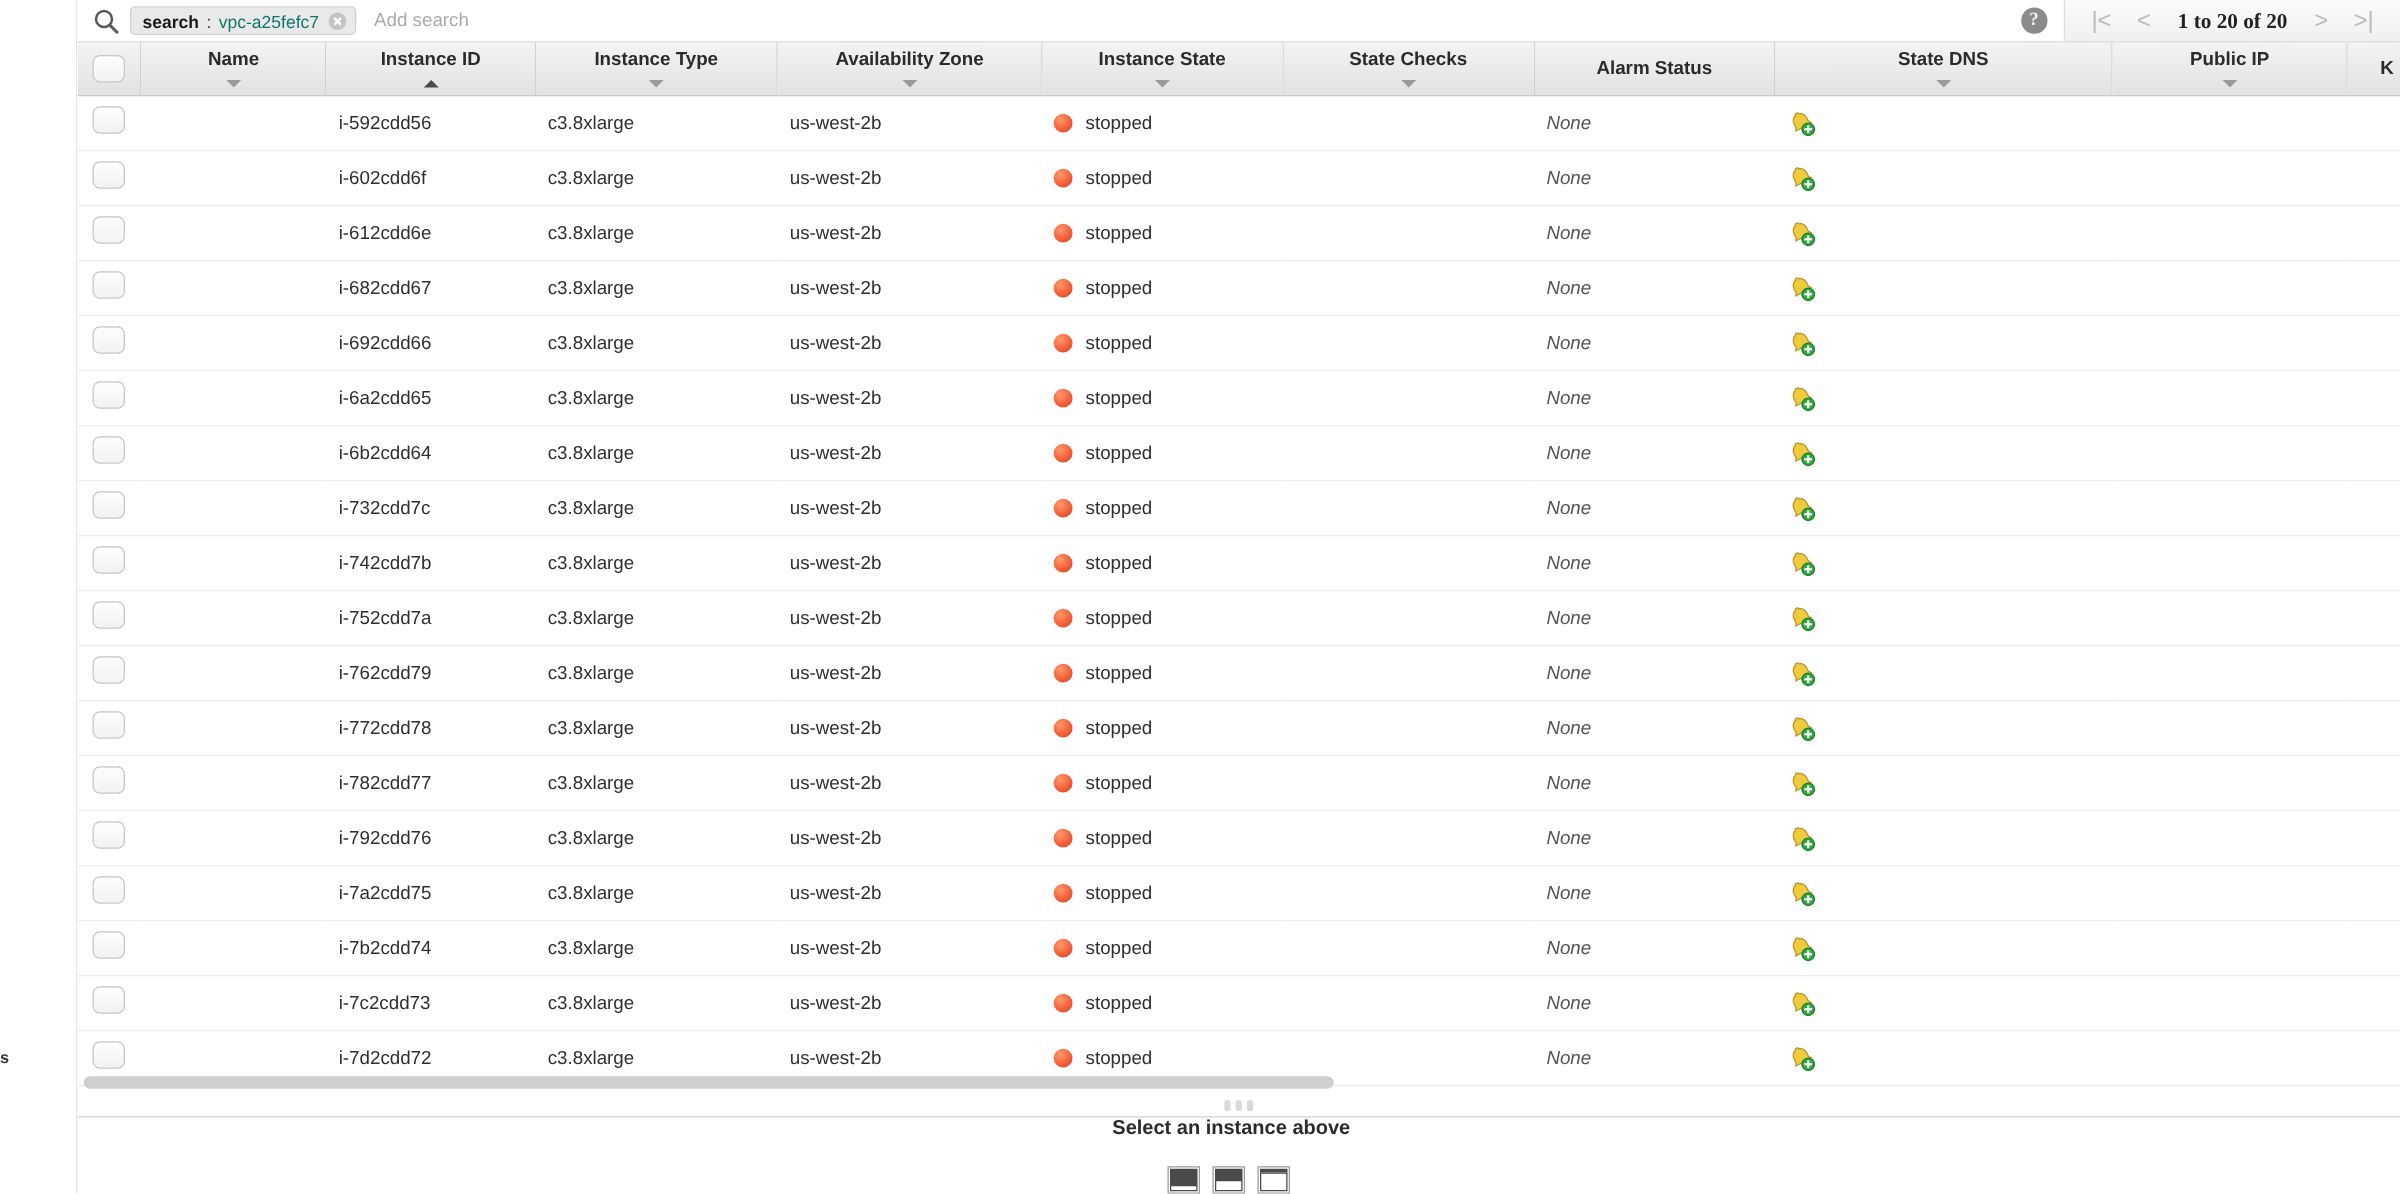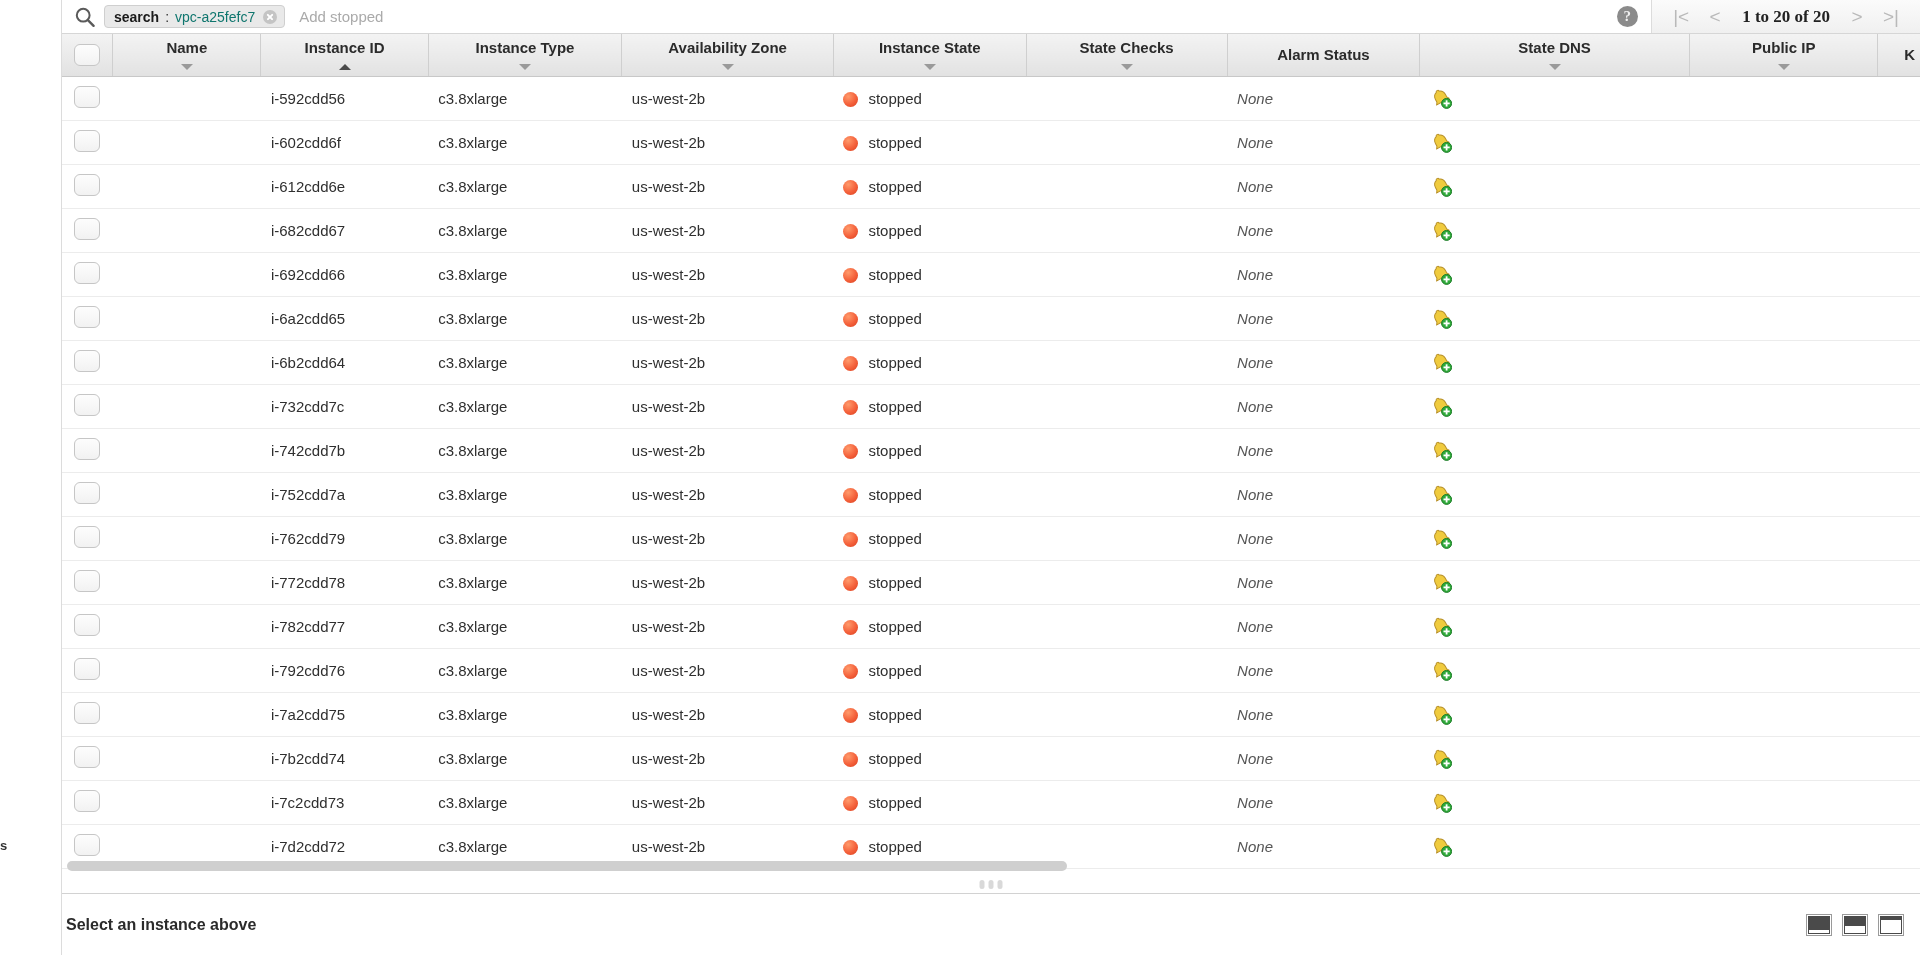--- a/index.html
+++ b/index.html
@@ -135,21 +135,21 @@
     display:inline-block;
   }
 
   table.grid td {
     height: 44px; font-size: 15px; color: #2f2f2f;
     padding: 0 10px; border-bottom: 1px solid #ececec;
     white-space: nowrap; vertical-align: middle;
     background:#fff;
   }
   td.cbcol { text-align:center; padding:0; }
-  .state-cell { display:flex; align-items:flex-end; gap: 10px; }
+  .state-cell { display:flex; align-items:center; gap: 10px; }
   .dot {
     width: 15px; height: 15px; border-radius:50%;
     background: radial-gradient(circle at 35% 30%, #ff9a6b 0%, #f4603a 55%, #d8401f 100%);
     flex:0 0 auto;
   }
   .alarm-none { font-style: italic; color: #555; }
   .bell-cell { padding-left: 14px; }
   .bell { width: 22px; height: 22px; display:block; }
 
   
@@ -165,20 +165,21 @@
     bottom: 4px; display:flex; gap:4px;
   }
   .grip i { width:5px; height:9px; border-radius:3px; background:#d9d9d9; display:block;}
 
   
   .bottom-panel {
     position:absolute; left:0; bottom:0; width: 1858px; height: 62px;
     background: #fff; border-top: 1px solid #d2d2d2;
     display:flex; align-items:center; justify-content: space-between;
     padding: 0 16px 0 0;
+    flex-direction: column;
   }
   .bp-title {
     font-size: 16px; font-weight: 700; color: #2b2b2b; padding-left: 4px;
   }
   .layout-icons { display:flex; gap: 10px; align-items:center; }
   .li {
     width: 26px; height: 22px; border: 1px solid #9a9a9a; background:#fff;
     position:relative; display:block;
   }
   .li .top { position:absolute; left:1px; right:1px; top:1px; background:#4a4a4a; }
@@ -207,21 +208,21 @@
           </svg>
         </span>
 
         <span class="token">
           <span class="k">search</span>
           <span class="sep">:</span>
           <span class="v">vpc-a25fefc7</span>
           <span class="token-x"></span>
         </span>
 
-        <span class="add-filter">Add stopped</span>
+        <span class="add-filter">Add search</span>
       </div>
 
       <div class="topright">
         <div class="help-cell">
           <span class="help-icon">?</span>
         </div>
         <div class="pager">
           <span class="pg-btn">|&lt;</span>
           <span class="pg-btn">&lt;</span>
           <span class="pg-label">1 to 20 of 20</span>

